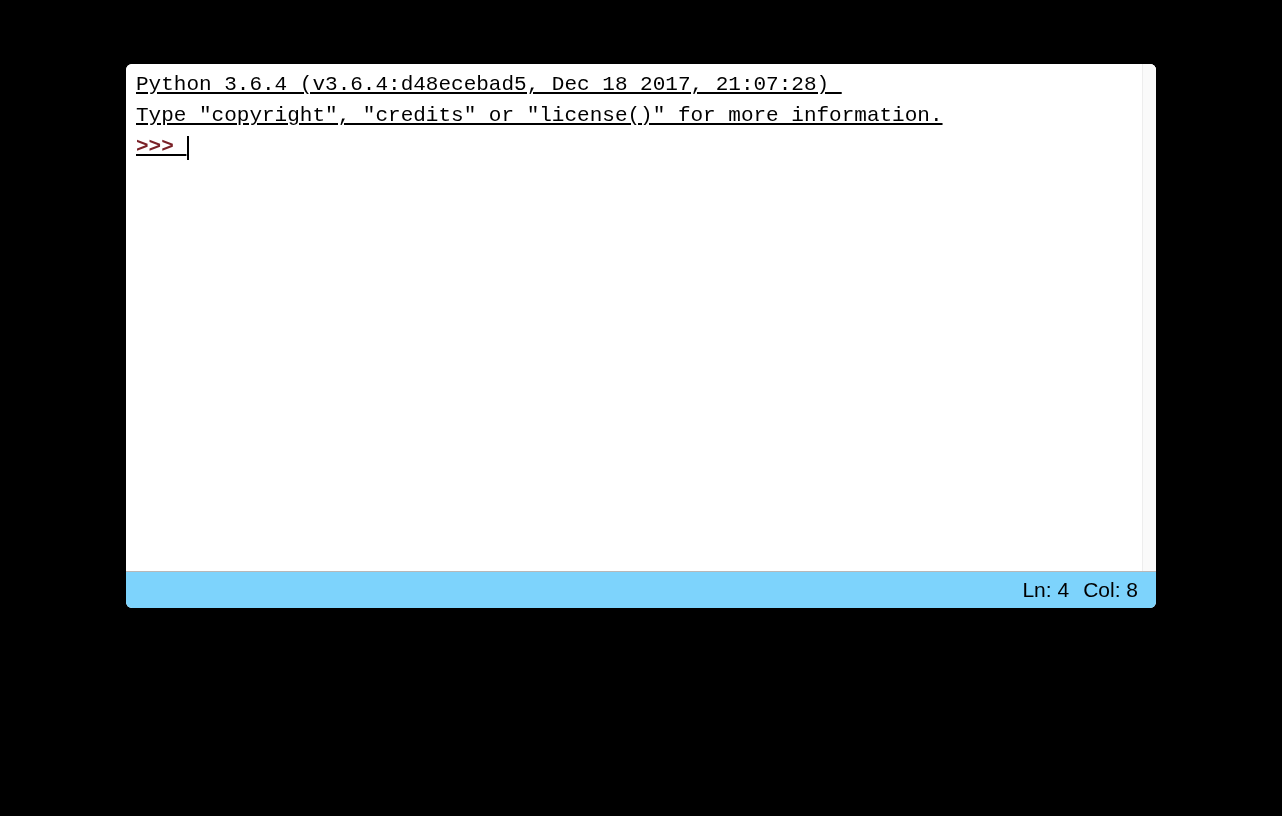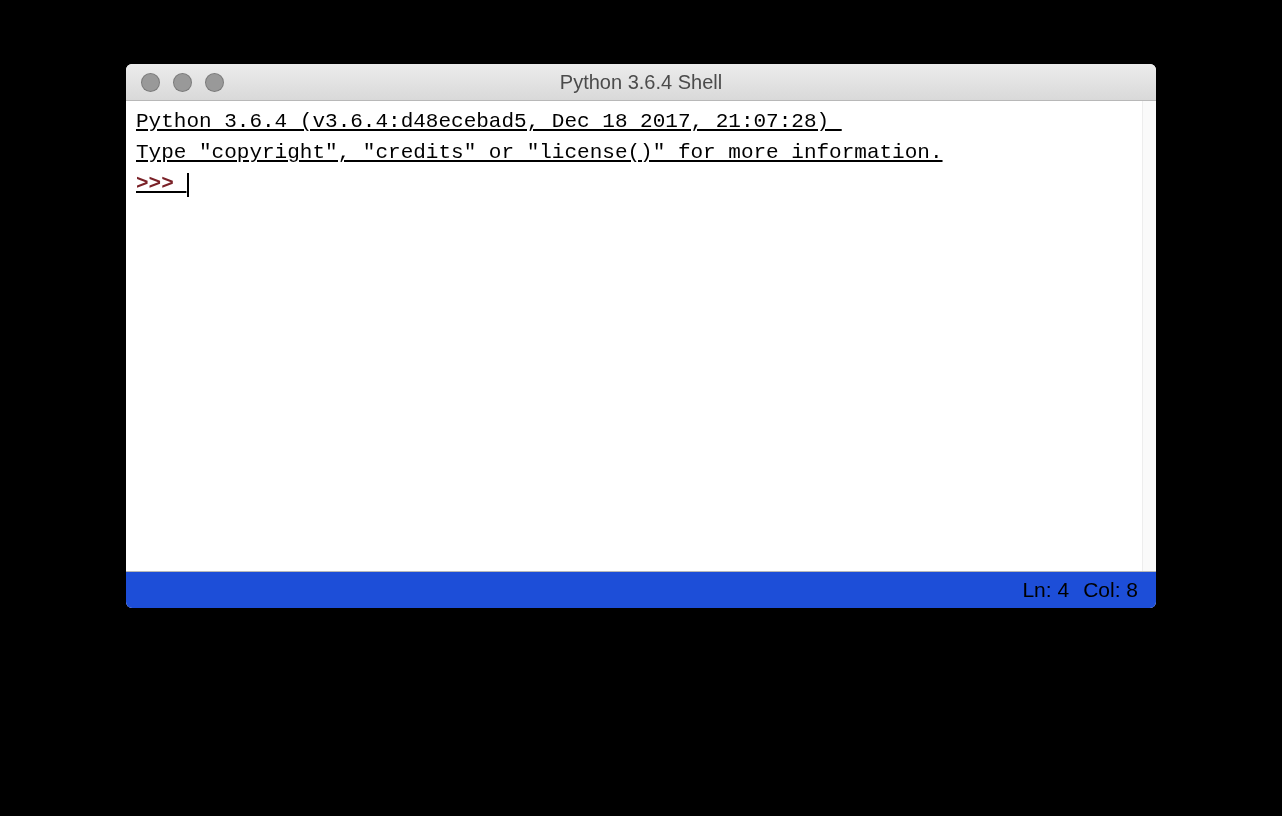--- a/index.html
+++ b/index.html
@@ -91,49 +91,41 @@
       position: absolute;
       right: 0;
       top: 0;
       bottom: 0;
       width: 14px;
       background: #fafafa;
       border-left: 1px solid #ededed;
     }
     .statusbar {
       height: 36px;
-      background: #1d4ed8;
+      background: #7dd3fc;
       display: flex;
       align-items: center;
       justify-content: flex-end;
       padding-right: 18px;
       font-size: 21px;
       color: #000000;
       flex-shrink: 0;
     }
     .status-item {
       margin-left: 14px;
     }
     .content-inner {
       position: relative;
       z-index: 1;
     }
   </style>
 </head>
 <body>
 
 <div class="window">
-  <div class="titlebar">
-    <div class="traffic-lights">
-      <div class="traffic-light"></div>
-      <div class="traffic-light"></div>
-      <div class="traffic-light"></div>
-    </div>
-    <div class="window-title">Python 3.6.4 Shell</div>
-  </div>
 
   <div class="content">
     <div class="scrollbar-track"></div>
     <div class="content-inner">
       <div class="line">Python 3.6.4 (v3.6.4:d48ecebad5, Dec 18 2017, 21:07:28) </div>
       <div class="line">Type "copyright", "credits" or "license()" for more information.</div>
       <div class="line"><span class="prompt">&gt;&gt;&gt; </span><span class="cursor"></span></div>
     </div>
   </div>
 

